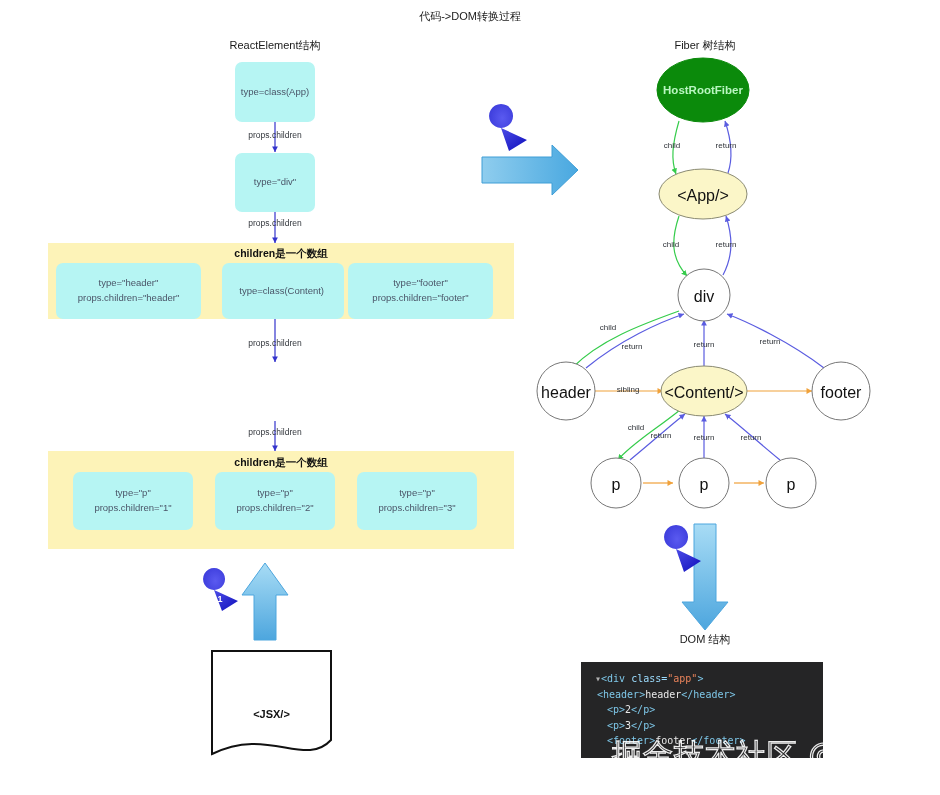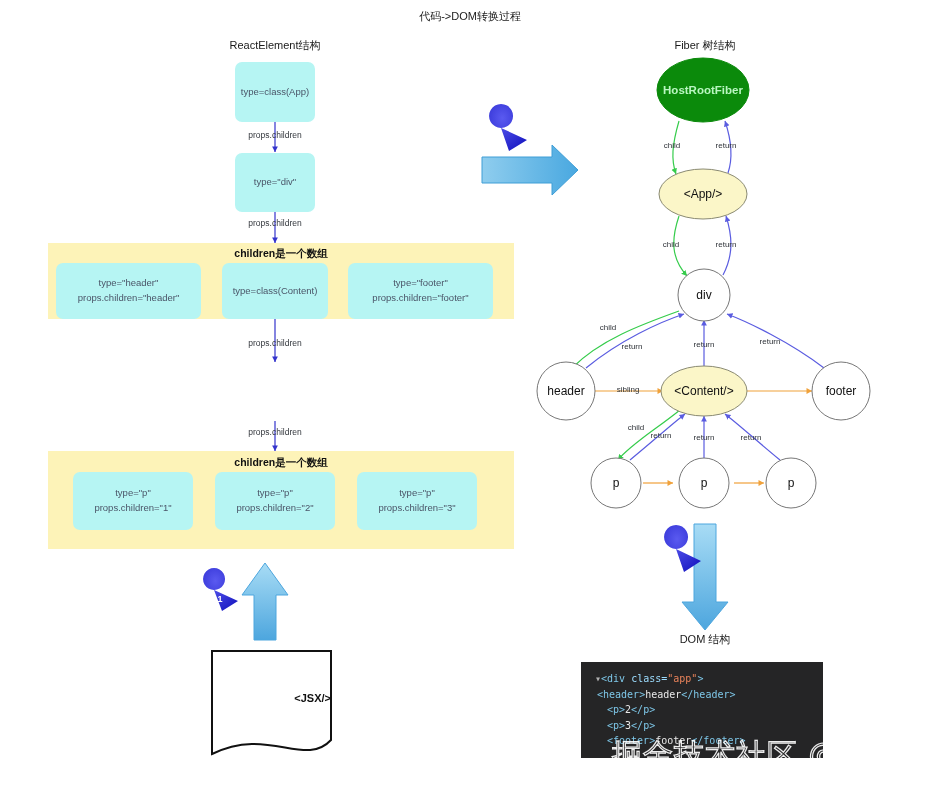--- a/index.html
+++ b/index.html
@@ -70,21 +70,21 @@
 
   
   .svg-layer {
     left: 0; top: 0;
     width: 940px; height: 795px;
     pointer-events: none;
   }
 
   
   .node-label {
-    font-size: 12px;
+    font-size: 16px;
     color: #111111;
     text-align: center;
     white-space: nowrap;
   }
   .node-label.root {
     color: #b9f6c1;
     font-weight: bold;
     font-size: 11.5px;
   }
   .fiber-edge-label {
@@ -92,22 +92,23 @@
     color: #2e3238;
     text-align: center;
     white-space: nowrap;
   }
 
   
   .jsx-text {
     font-size: 11px;
     font-weight: bold;
     color: #111111;
-    text-align: right;
-    white-space: nowrap;
+    text-align: center;
+    white-space: nowrap;
+    margin-top: 16px;
   }
 
   
   .code-block {
     background: #252526;
     box-sizing: border-box;
     padding: 9px 0 0 0;
     overflow: hidden;
     font-family: "DejaVu Sans Mono", monospace;
     font-size: 10px;
@@ -193,21 +194,21 @@
   <div class="abs re-box" style="left:235px; top:153px; width:80px; height:59px;">
     <span class="ln">type="div"</span>
   </div>
 
   <div class="abs edge-label" style="left:215px; top:218px; width:120px;">props.children</div>
 
   <div class="abs re-box" style="left:56px; top:263px; width:145px; height:56px;">
     <span class="ln">type="header"</span>
     <span class="ln">props.children="header"</span>
   </div>
-  <div class="abs re-box" style="left:222px; top:263px; width:106px; height:56px;">
+  <div class="abs re-box" style="left:222px; top:263px; width:122px; height:56px;align-items:flex-end;">
     <span class="ln">type=class(Content)</span>
   </div>
   <div class="abs re-box" style="left:348px; top:263px; width:145px; height:56px;">
     <span class="ln">type="footer"</span>
     <span class="ln">props.children="footer"</span>
   </div>
 
   <div class="abs edge-label" style="left:215px; top:338px; width:120px;">props.children</div>
 
 

